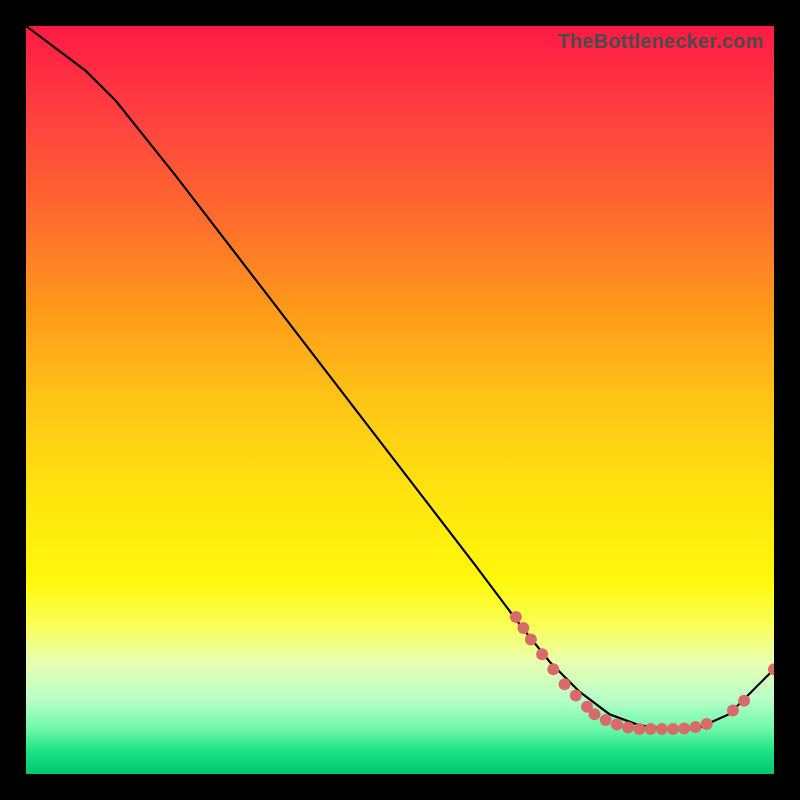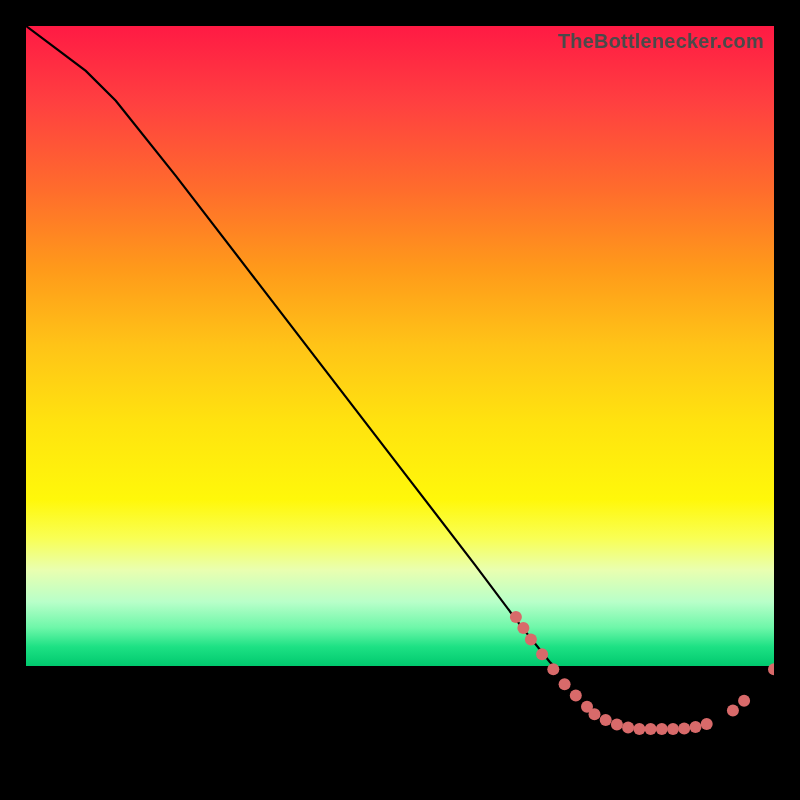--- a/index.html
+++ b/index.html
@@ -15,21 +15,21 @@
     position: relative;
     width: 800px;
     height: 800px;
     background: #000;
   }
   .plot {
     position: absolute;
     left: 26px;
     top: 26px;
     width: 748px;
-    height: 640px;
+    height: 748px;
     background: linear-gradient(to bottom,
       #ff1a44 0%,
       #ff4040 12%,
       #ff6a2d 25%,
       #ff9a1a 38%,
       #ffc417 50%,
       #ffe30f 62%,
       #fff80a 74%,
       #f9ff54 80%,
       #e9ffb0 85%,

